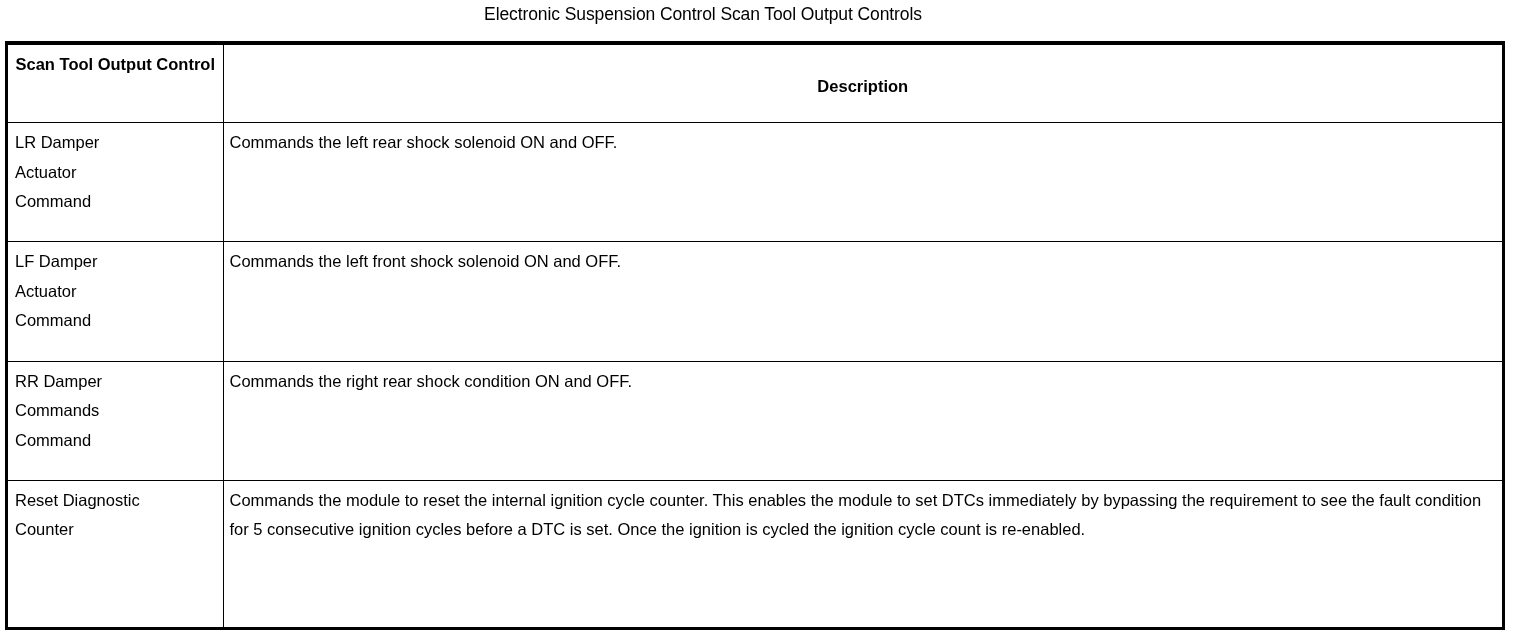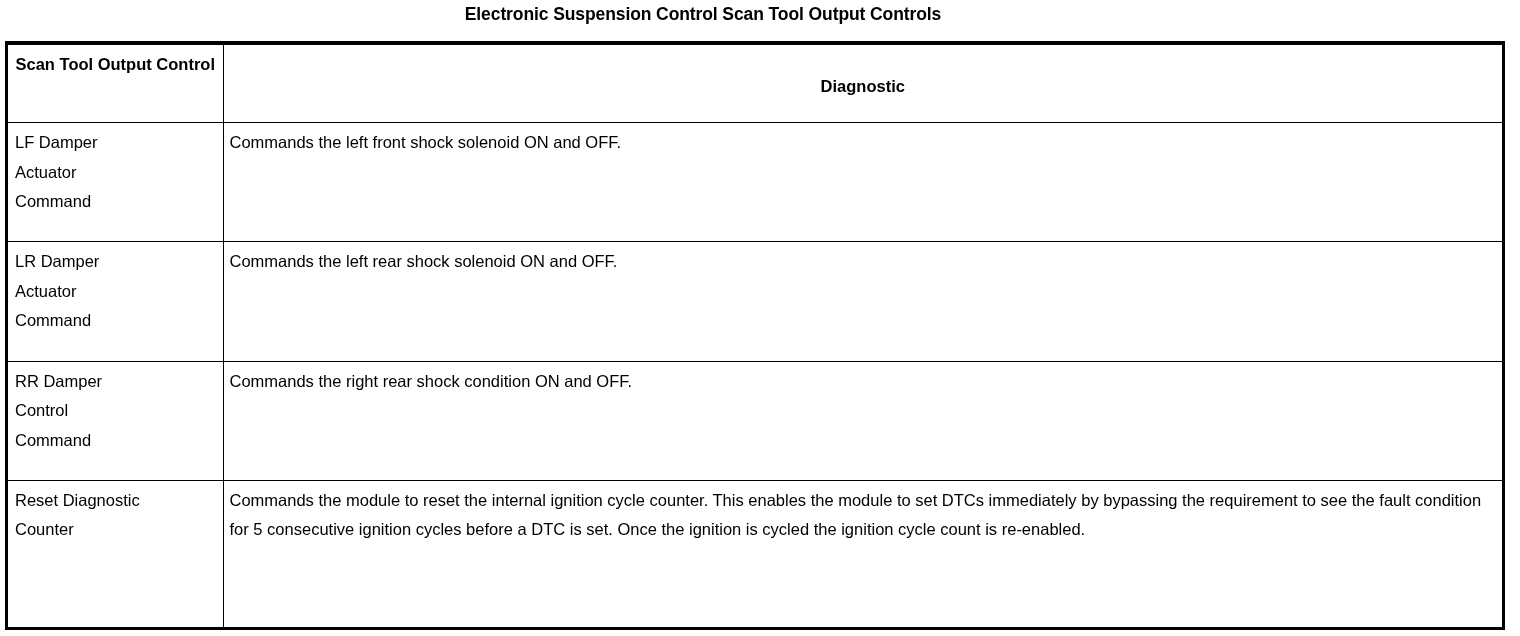--- a/index.html
+++ b/index.html
@@ -19,21 +19,21 @@
     width: 1520px;
     height: 636px;
   }
   .doc-title {
     position: absolute;
     left: 0;
     top: 3px;
     width: 1406px;
     text-align: center;
     font-size: 17.5px;
-    font-weight: bold;
+    font-weight: normal;
     letter-spacing: -0.1px;
     line-height: 22px;
   }
   .table-wrap {
     position: absolute;
     left: 5px;
     top: 41px;
     width: 1500px;
     height: 589px;
     box-sizing: border-box;
@@ -98,49 +98,49 @@
         <col class="c1">
         <col class="c2">
       </colgroup>
       <thead>
         <tr>
           <th>
             <div class="th-inner">Scan Tool
 Output Control</div>
           </th>
           <th>
-            <div class="th-inner desc">Diagnostic</div>
+            <div class="th-inner desc">Description</div>
           </th>
         </tr>
       </thead>
       <tbody>
+        <tr class="r-std">
+          <td>
+            <div class="cell-name">LR Damper
+Actuator
+Command</div>
+          </td>
+          <td>
+            <div class="cell-desc">Commands the left rear shock solenoid ON and OFF.</div>
+          </td>
+        </tr>
         <tr class="r-std">
           <td>
             <div class="cell-name">LF Damper
 Actuator
 Command</div>
           </td>
           <td>
             <div class="cell-desc">Commands the left front shock solenoid ON and OFF.</div>
           </td>
         </tr>
         <tr class="r-std">
           <td>
-            <div class="cell-name">LR Damper
-Actuator
-Command</div>
-          </td>
-          <td>
-            <div class="cell-desc">Commands the left rear shock solenoid ON and OFF.</div>
-          </td>
-        </tr>
-        <tr class="r-std">
-          <td>
             <div class="cell-name">RR Damper
-Control
+Commands
 Command</div>
           </td>
           <td>
             <div class="cell-desc">Commands the right rear shock condition ON and OFF.</div>
           </td>
         </tr>
         <tr class="r-last">
           <td>
             <div class="cell-name">Reset Diagnostic
 Counter</div>

